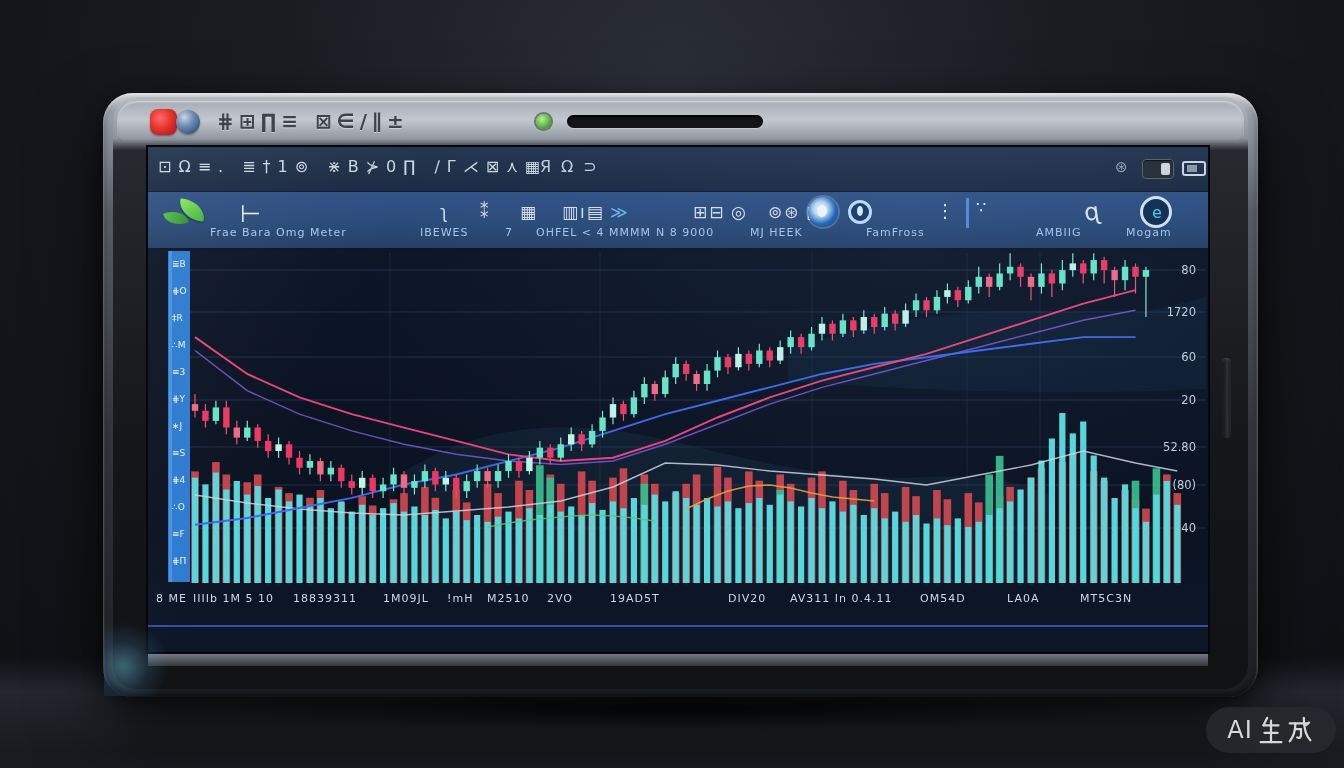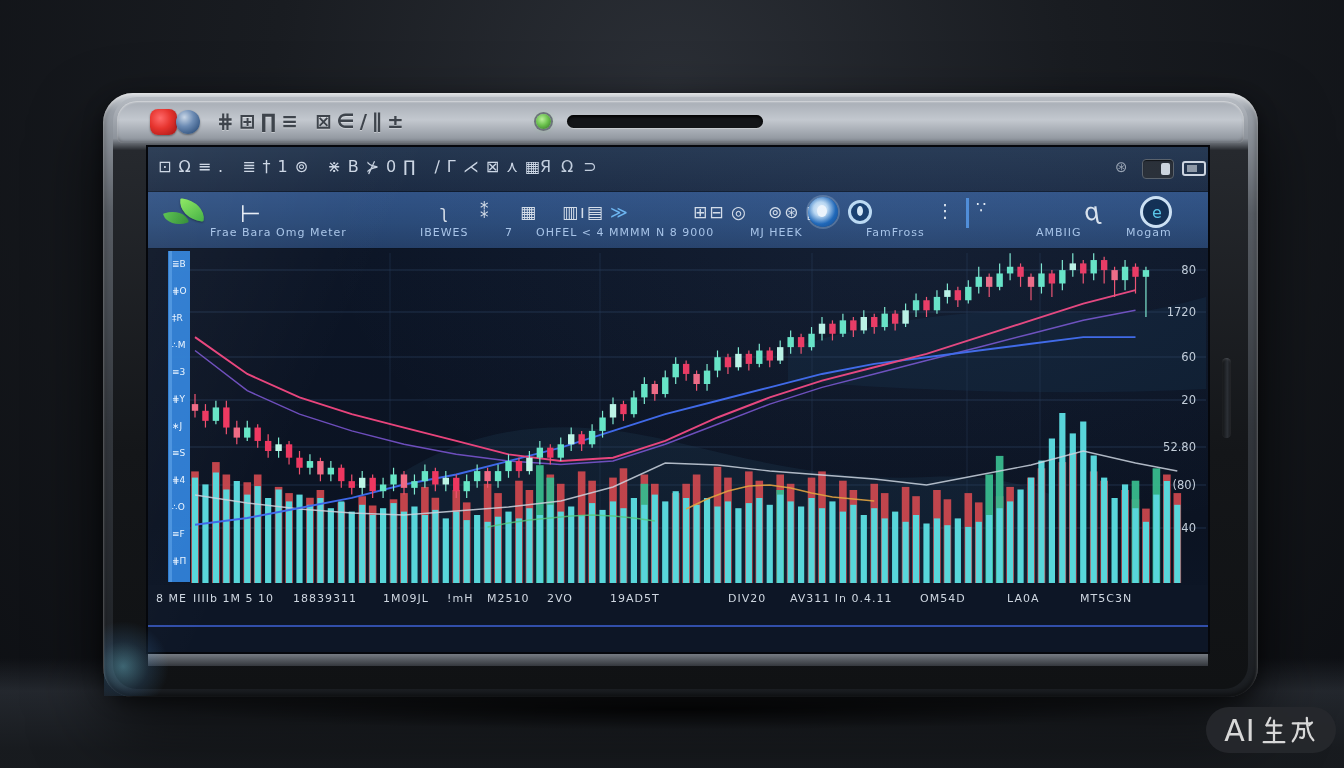--- a/index.html
+++ b/index.html
@@ -93,21 +93,21 @@
   .chartwrap { position:absolute; left:0; top:102px; width:1060px; height:403px;
     background:linear-gradient(180deg,#0c1526 0%, #0b1322 68%, #0d1728 100%); }
   .bottombar { position:absolute; left:45px; top:561px; width:1060px; height:12px;
     background:linear-gradient(180deg,#878d95 0%, #5b6067 55%, #3a3e44 100%); opacity:.85; }
   .side-button { position:absolute; left:1119px; top:265px; width:9px; height:80px; border-radius:5px;
     background:linear-gradient(90deg,#101214,#2c3036 60%,#16181b); box-shadow:inset 0 1px 2px rgba(255,255,255,.15); }
   .corner-glow { position:absolute; left:104px; top:622px; width:64px; height:74px; pointer-events:none;
     background:radial-gradient(ellipse at 30% 60%, rgba(130,225,255,.4) 0%, rgba(90,170,240,.15) 40%, rgba(0,0,0,0) 72%); }
   .watermark { position:absolute; left:1206px; top:707px; width:130px; height:46px; border-radius:23px;
     background:rgba(38,40,44,.92); display:flex; align-items:center; justify-content:center; gap:4px; }
-  .watermark .wm-text { font-size:30px; color:#d8d8d8; letter-spacing:1px; }
+  .watermark .wm-text { font-size:24px; color:#d8d8d8; letter-spacing:1px; }
 </style>
 </head>
 <body>
 
 <div class="floor"></div>
 <div class="floor-shadow"></div>
 
 <div class="device">
   <div class="device-inner"></div>
 

